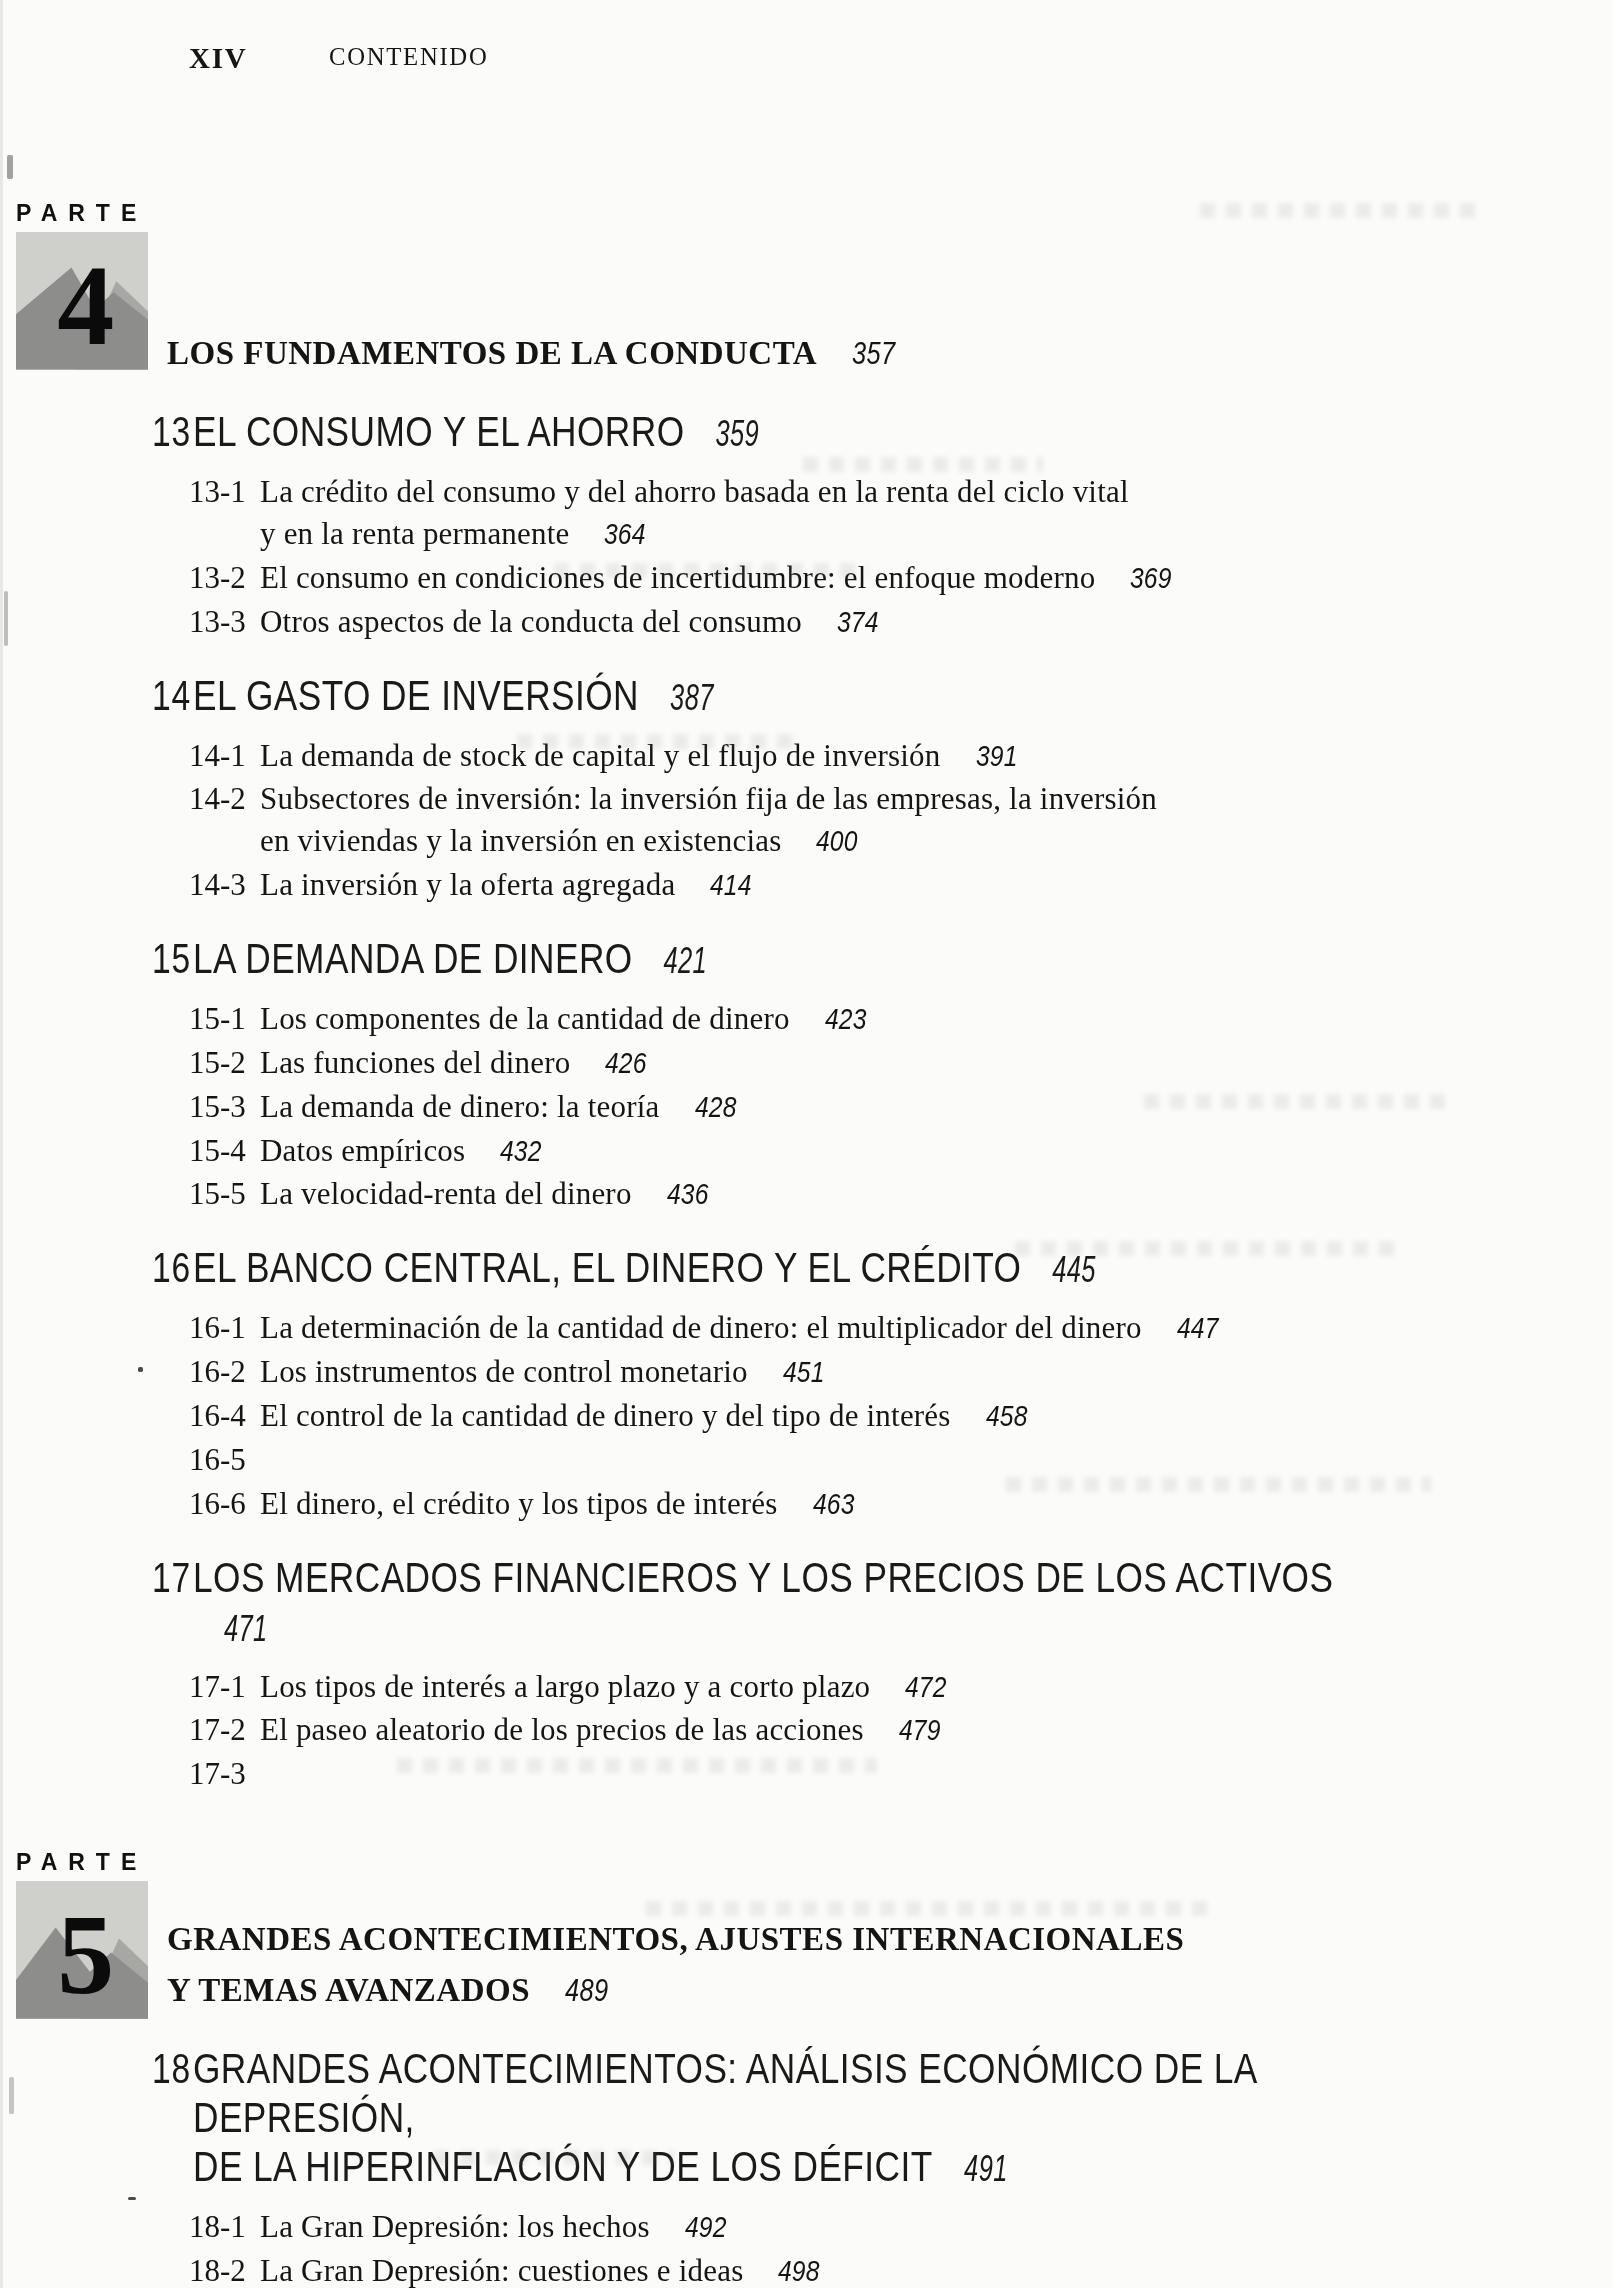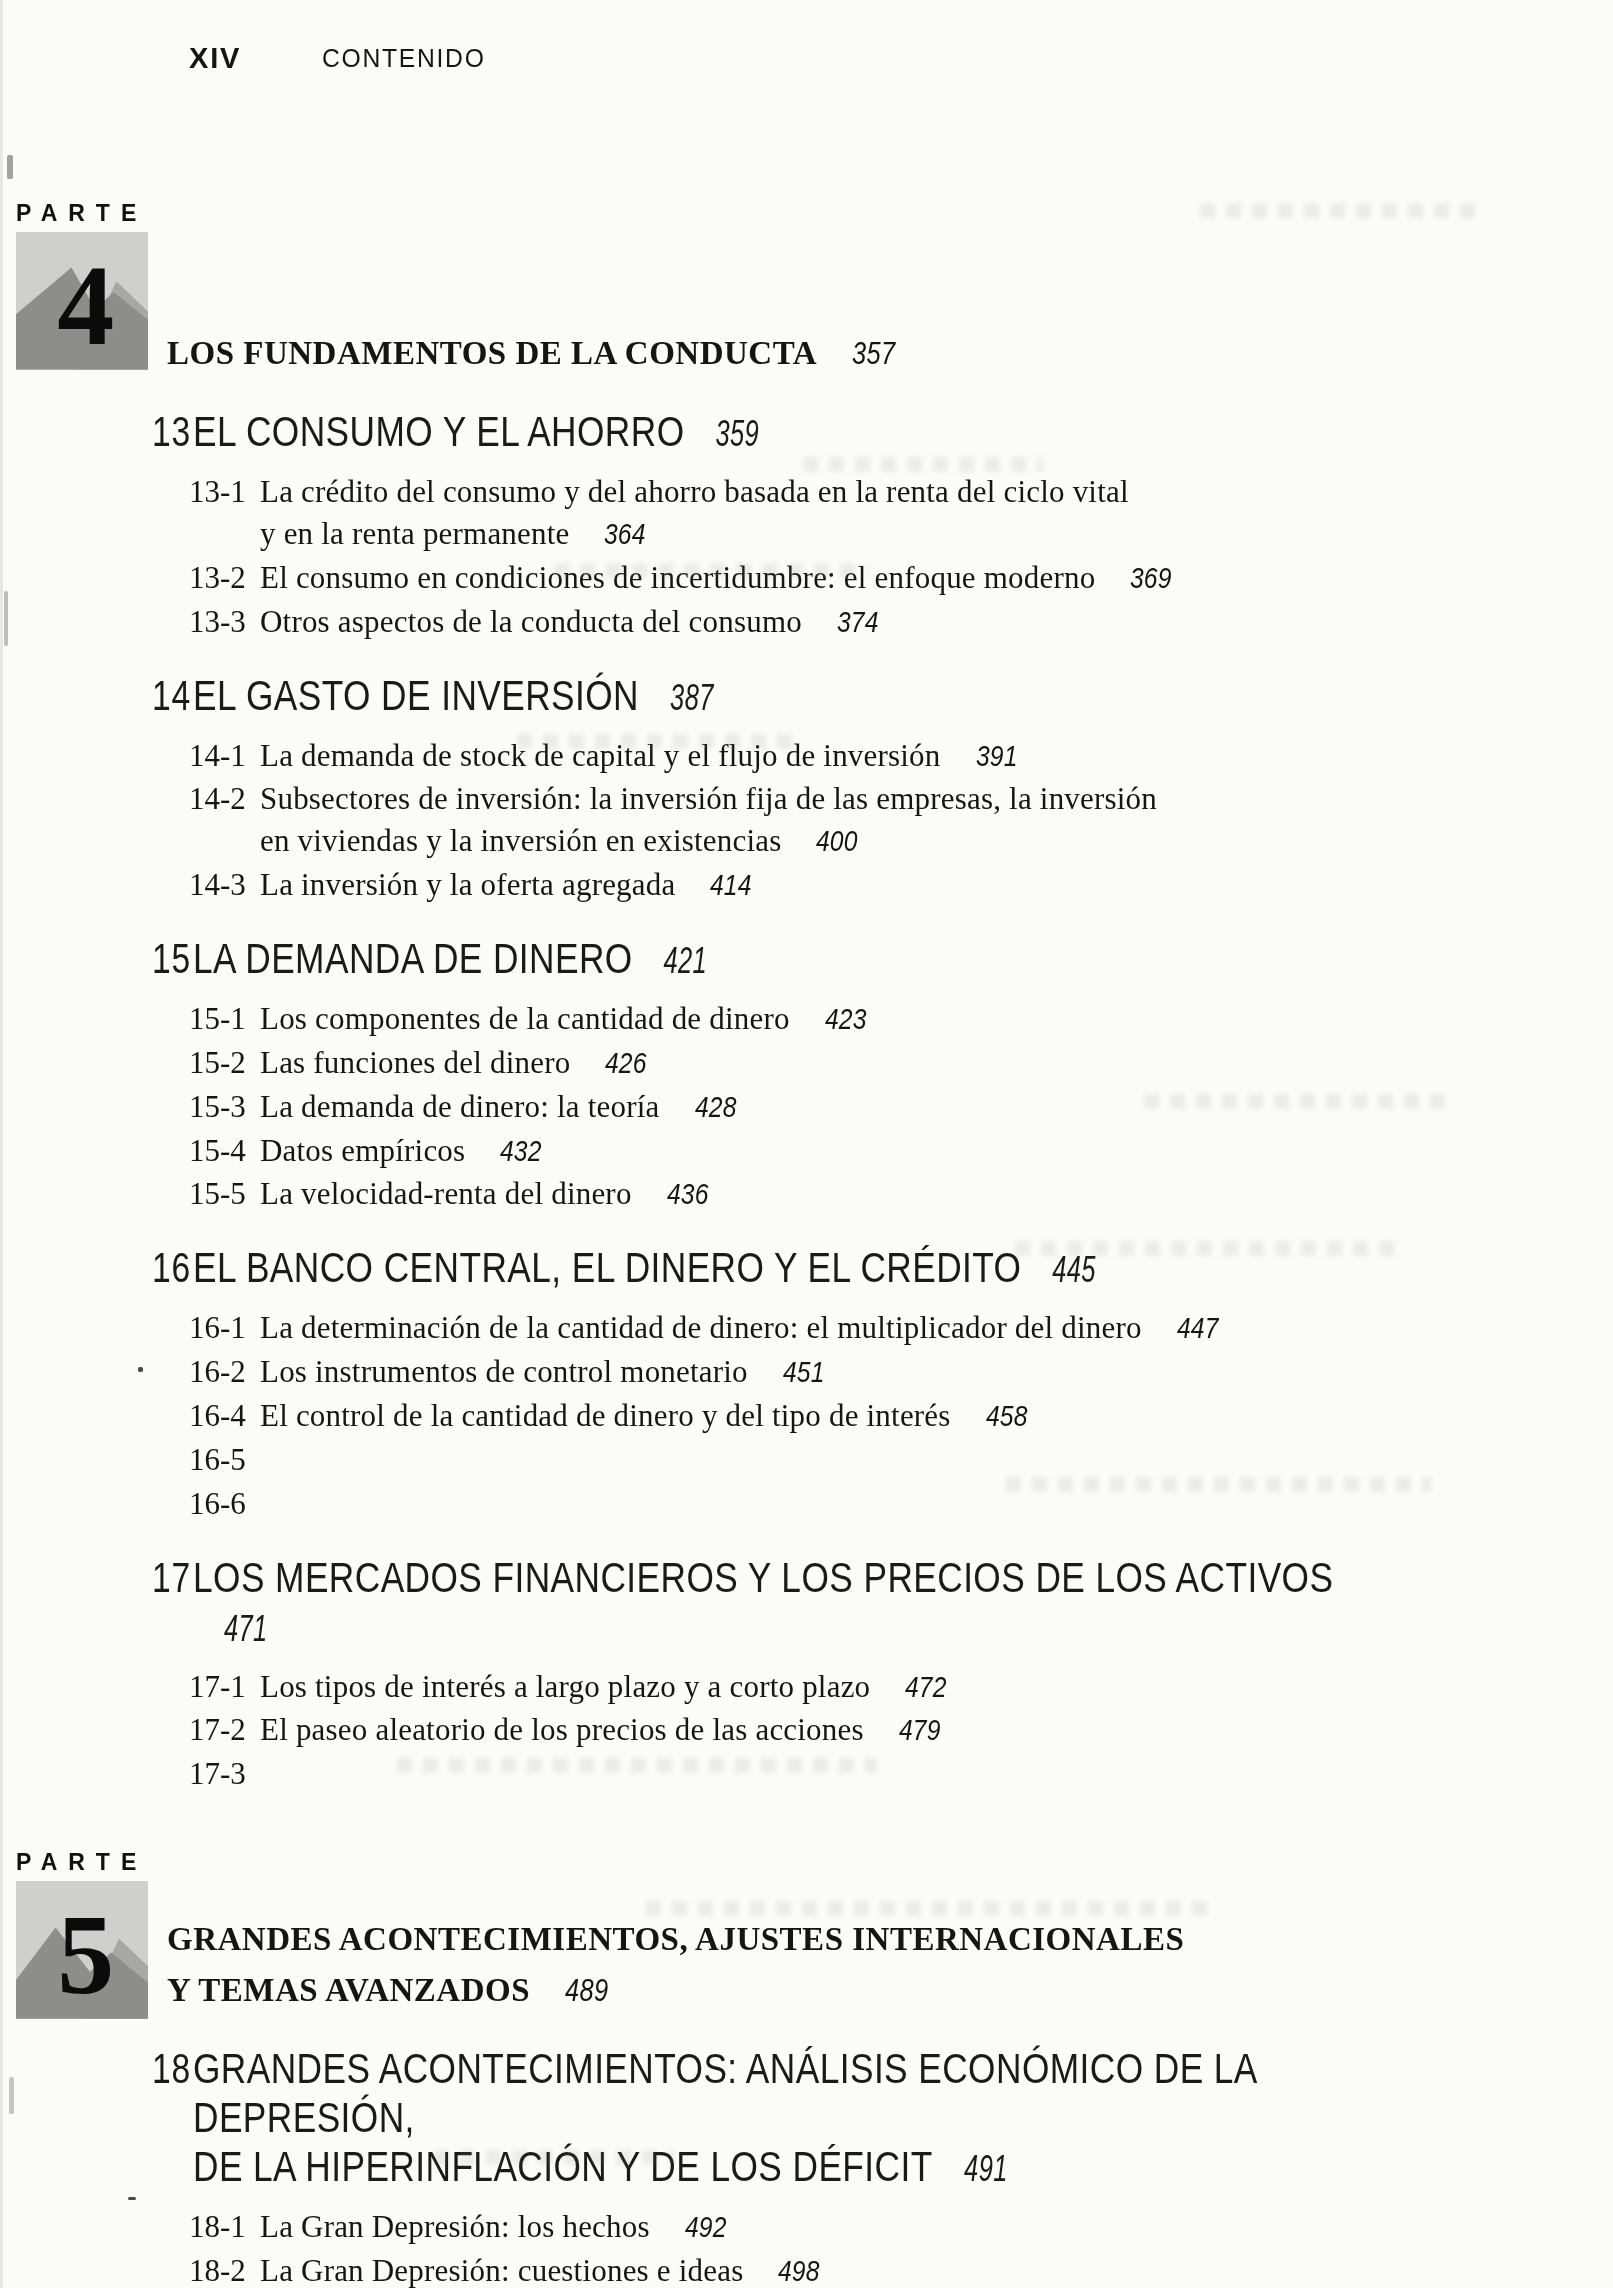--- a/index.html
+++ b/index.html
@@ -7,22 +7,22 @@
     width:1613px;height:2289px;
     background:#fbfbf9;
     color:#151515;
     font-family:"Liberation Serif",serif;
     position:relative;
     overflow:hidden;
   }
   
   .page-header{
     padding-top:42px;margin-left:189px;
-    display:flex;align-items:center;gap:81px;
-    font-family:Liberation Sans, sans-serif;
+    display:flex;align-items:flex-start;gap:81px;
+    font-family:Liberation Serif, serif;
   }
   .hdr-num{font-weight:bold;font-size:29px;letter-spacing:1.8px;}
   .hdr-title{font-size:26px;letter-spacing:1.8px;display:inline-block;transform:scaleX(.95);transform-origin:left;}
 
   
   .content{padding-left:152px;position:relative;}
 
   .part{position:relative;}
   .part-0{margin-top:253px;}
   .part-1{margin-top:119px;}
@@ -214,20 +214,21 @@
     <span class="item-num">16-4</span>
     <span class="item-text"><span class="it-text">El control de la cantidad de dinero y del tipo de interés</span><span class="pg it-pg">458</span></span>
   </div>
 
   <div class="item">
     <span class="item-num">16-5</span>
   </div>
 
   <div class="item">
     <span class="item-num">16-6</span>
+    <span class="item-text"><span class="it-text">El dinero, el crédito y los tipos de interés</span><span class="pg it-pg">463</span></span>
   </div>
 
 </div>
   </div>
 
   <div class="chapter">
     <div class="ch-head">
       <span class="ch-num">17</span>
       <span class="ch-line"><span class="ch-title-text">LOS MERCADOS FINANCIEROS Y LOS PRECIOS DE LOS ACTIVOS</span><span class="pg ch-pg">471</span></span>
     </div>

